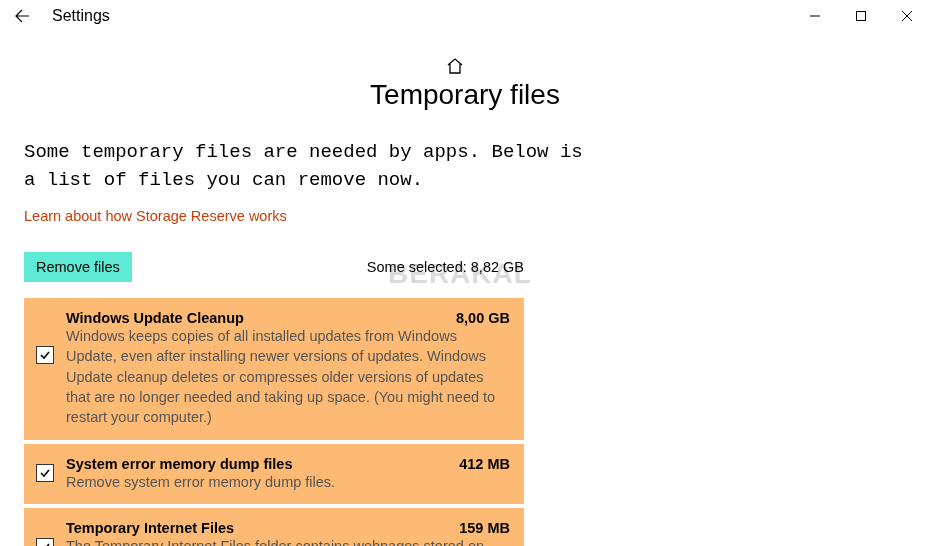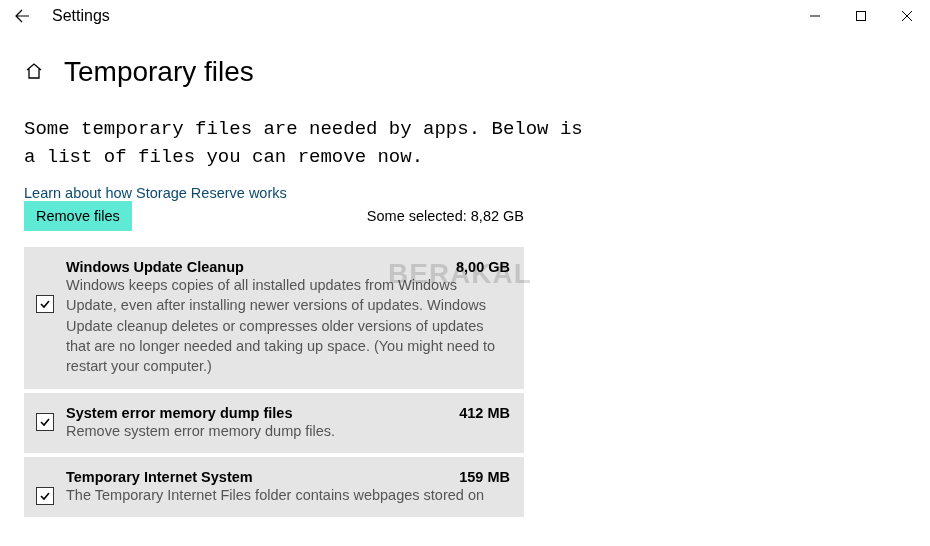--- a/index.html
+++ b/index.html
@@ -25,34 +25,34 @@
     cursor: pointer;
   }
   .app-title { font-size: 16px; margin-left: 8px; }
   .titlebar-right { margin-left: auto; display: flex; }
   .win-btn {
     width: 46px; height: 32px;
     display: flex; align-items: center; justify-content: center;
     cursor: pointer;
   }
   .content { padding: 12px 24px 0 24px; }
-  .page-header { display: flex; align-items: center; margin: 12px 0 28px 0; }
+  .page-header { display: flex; align-items: center; margin: 12px 0 28px 0; flex-direction: column; }
   .home-icon { margin-right: 20px; }
   .page-title { font-size: 28px; font-weight: 400; margin: 0; }
   .body-text { max-width: 560px; line-height: 1.45; margin: 0 0 14px 0; font-size: 19px; font-family: Liberation Mono, monospace; }
-  .link { color: #0c4a6e; text-decoration: none; cursor: pointer; display: inline-block; font-size: 14.5px; }
+  .link { color: #c2410c; text-decoration: none; cursor: pointer; display: inline-block; margin-bottom: 28px; font-size: 14.5px; }
   .action-row { display: flex; align-items: center; width: 500px; margin-bottom: 16px; }
   .remove-btn {
     background: #5eead4; border: none; padding: 7px 12px;
     font-size: 14.5px; cursor: pointer; font-family: inherit;
   }
   .total { margin-left: auto; font-size: 14.5px; }
   .list { width: 500px; }
   .item {
-    background: #e5e5e5;
+    background: #fdba74;
     display: flex;
     padding: 12px 14px 12px 12px;
     margin-bottom: 4px;
     align-items: flex-start;
   }
   .chk-wrap { width: 30px; flex-shrink: 0; display: flex; align-items: flex-start; padding-top: 36px; }
   .item:nth-child(2) .chk-wrap { padding-top: 8px; }
   .item:nth-child(3) .chk-wrap { padding-top: 18px; }
   .chk {
     width: 18px; height: 18px; border: 1.5px solid #333; background: #fff;
@@ -159,21 +159,21 @@
     <div class="item">
       <div class="chk-wrap">
           <div class="chk">
             <svg width="12" height="12" viewBox="0 0 12 12">
               <path d="M2 6 L5 9 L10 3" stroke="#000" stroke-width="1.6" fill="none"></path>
             </svg>
           </div>
         </div>
       <div class="item-body">
         <div class="item-head">
-          <span class="item-title">Temporary Internet System</span>
+          <span class="item-title">Temporary Internet Files</span>
           <span class="item-size">159 MB</span>
         </div>
         <div class="item-desc">The Temporary Internet Files folder contains webpages stored on</div>
       </div>
     </div>
   </div>
 </div>
 
 <div class="watermark">BERAKAL</div>
 

